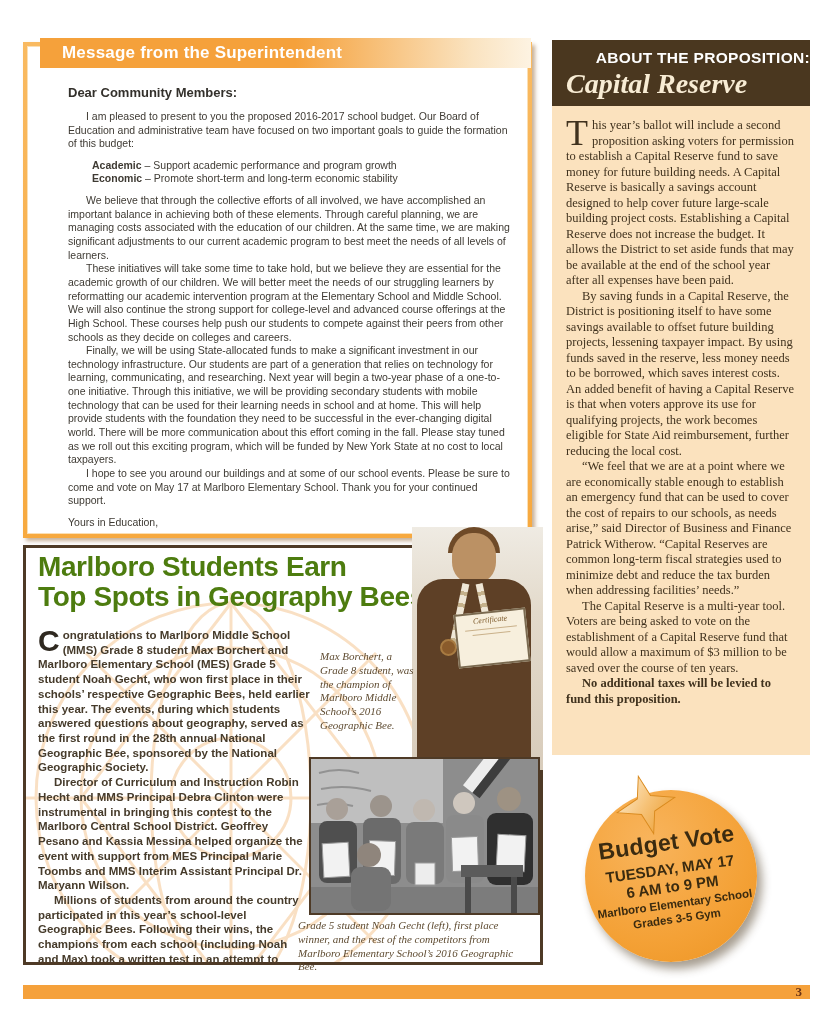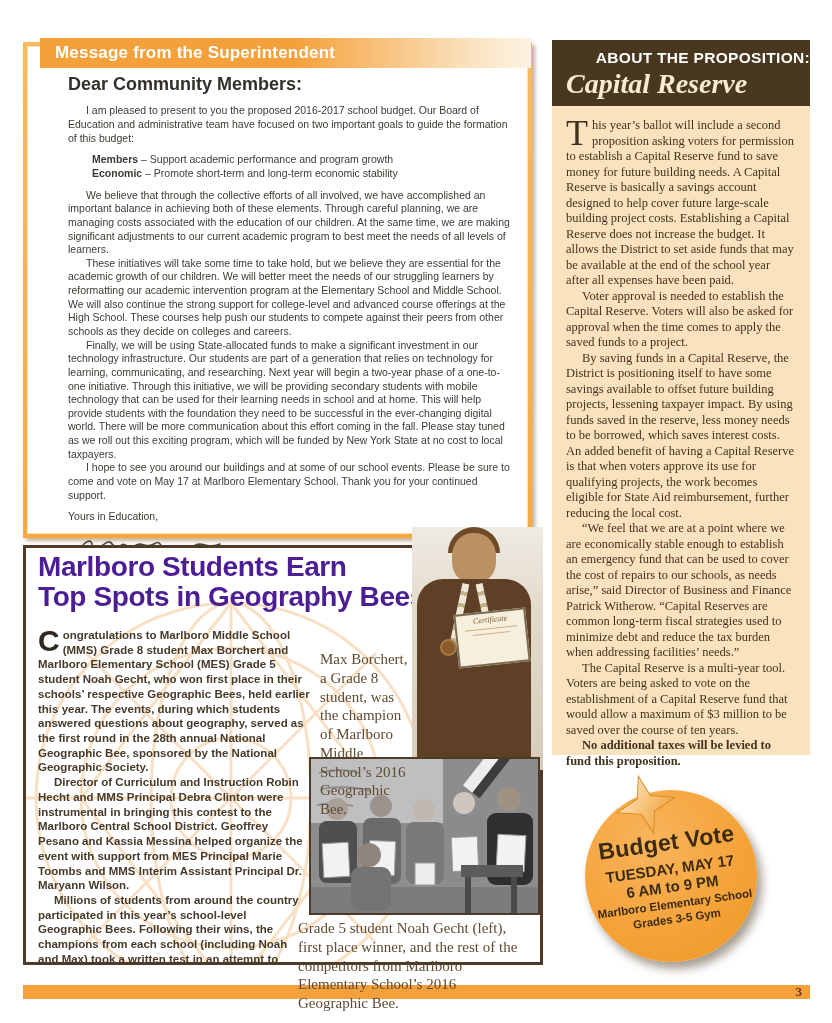--- a/index.html
+++ b/index.html
@@ -15,24 +15,24 @@
   }
   .letter-frame-mid{position:absolute;inset:4px;background:#FBDFB4;}
   .letter-frame-inner{
     position:absolute;inset:5px;background:#ffffff;
     padding:26px 14px 8px 40px;box-sizing:border-box;
   }
   .banner{
     position:absolute;left:40px;top:38px;width:491px;height:30px;z-index:5;
     background:linear-gradient(90deg,#F5A13B 0%,#F5A13B 52%,#FAE3C0 88%,#FDF3E2 100%);
     color:#ffffff;font-weight:bold;font-size:17px;line-height:30px;
-    padding-left:15px;box-sizing:border-box;letter-spacing:.2px;
+    padding-left:22px;box-sizing:border-box;letter-spacing:.2px;
   }
   .letter-content{font-size:10.5px;line-height:1.3;color:#3E3A33;}
-  .salutation{font-size:18px;font-weight:bold;color:#33302B;margin:0 0 8px 0;}
+  .salutation{font-size:13px;font-weight:bold;color:#33302B;margin:12px 0 8px 0;}
   .letter-content p{margin:0;text-indent:18px;}
   .p-intro{margin-bottom:8px !important;}
   .goals{margin:0 0 8px 0;padding-left:24px;}
   .goal-term{font-weight:bold;}
   .closing{margin-top:8px !important;text-indent:0 !important;}
   .sig-img{margin:4px 0 0 0;}
   .sig-name,.sig-title{font-weight:bold;font-size:11px;color:#2E2B26;line-height:1.25;}
   
   .prop-header{
     position:absolute;left:552px;top:40px;width:258px;height:66px;
@@ -55,35 +55,35 @@
   }
   .prop-bold{font-weight:bold;}
   
   .article-box{
     position:absolute;left:23px;top:545px;width:520px;height:420px;
     border:3px solid #4E3A26;background:#ffffff;box-sizing:border-box;overflow:hidden;
   }
   .watermark{position:absolute;left:0;top:0;z-index:0;}
   .headline{
     position:absolute;left:12px;top:4px;z-index:1;
-    font-size:28px;font-weight:bold;color:#4c1d95;line-height:1.08;letter-spacing:-.4px;
+    font-size:28px;font-weight:bold;color:#4d7c0f;line-height:1.08;letter-spacing:-.4px;
   }
   .article-body{
     position:absolute;left:12px;top:80px;width:272px;z-index:1;
     font-size:11.5px;font-weight:bold;color:#463B2B;line-height:1.28;
   }
   .article-body p{margin:0;text-indent:16px;}
   .article-body p.firstp{text-indent:0;}
   .dropcap-sans{
     float:left;font-size:30px;line-height:24px;font-weight:bold;color:#2F2920;
     padding:1px 3px 0 0;
   }
   .caption{
-    font-family:"Liberation Serif",serif;
-    font-size:15px;color:#5E4B31;line-height:1.25;
+    font-family:"Liberation Serif",serif;font-style:italic;
+    font-size:11px;color:#5E4B31;line-height:1.25;
   }
   .caption1{position:absolute;left:320px;top:650px;width:94px;z-index:7;}
   .caption2{position:absolute;left:298px;top:919px;width:232px;z-index:7;}
   
   .max-photo{
     position:absolute;left:412px;top:527px;width:131px;height:243px;z-index:6;
     background:linear-gradient(180deg,#EFEBE3 0%,#E3DACB 35%,#D8CCBB 100%);overflow:hidden;
   }
   .max-hair{position:absolute;left:36px;top:0;width:52px;height:26px;background:#6E4A28;border-radius:26px 26px 0 0;}
   .max-head{position:absolute;left:40px;top:6px;width:44px;height:50px;background:#BB9164;border-radius:46% 46% 42% 42%;}
@@ -134,21 +134,21 @@
 <div class="banner">Message from the Superintendent</div>
 
 <div class="letter-frame">
   <div class="letter-frame-mid"></div>
   <div class="letter-frame-inner">
     <div class="letter-content">
       <div class="salutation">Dear Community Members:</div>
       <p class="p-intro">I am pleased to present to you the proposed 2016-2017 school budget. Our Board of Education and administrative team have focused on two important goals to guide the formation of this budget:</p>
       <div class="goals">
           <div>
-          <span class="goal-term">Members</span><span> – Support academic performance and program growth</span>
+          <span class="goal-term">Academic</span><span> – Support academic performance and program growth</span>
         </div>
           <div>
           <span class="goal-term">Economic</span><span> – Promote short-term and long-term economic stability</span>
         </div>
         </div>
       <div>
           <p>We believe that through the collective efforts of all involved, we have accomplished an important balance in achieving both of these elements. Through careful planning, we are managing costs associated with the education of our children. At the same time, we are making significant adjustments to our current academic program to best meet the needs of all levels of learners.</p>
           <p>These initiatives will take some time to take hold, but we believe they are essential for the academic growth of our children. We will better meet the needs of our struggling learners by reformatting our academic intervention program at the Elementary School and Middle School. We will also continue the strong support for college-level and advanced course offerings at the High School. These courses help push our students to compete against their peers from other schools as they decide on colleges and careers.</p>
           <p>Finally, we will be using State-allocated funds to make a significant investment in our technology infrastructure. Our students are part of a generation that relies on technology for learning, communicating, and researching. Next year will begin a two-year phase of a one-to-one initiative. Through this initiative, we will be providing secondary students with mobile technology that can be used for their learning needs in school and at home. This will help provide students with the foundation they need to be successful in the ever-changing digital world. There will be more communication about this effort coming in the fall. Please stay tuned as we roll out this exciting program, which will be funded by New York State at no cost to local taxpayers.</p>
           <p>I hope to see you around our buildings and at some of our school events. Please be sure to come and vote on May 17 at Marlboro Elementary School. Thank you for your continued support.</p>
@@ -166,21 +166,20 @@
 </div>
 
 <div class="prop-header">
   <div class="prop-title1">ABOUT THE PROPOSITION:</div>
   <div class="prop-title2">Capital Reserve Fund</div>
 </div>
 
 <div class="prop-body">
   <p class="firstp"><span class="dropcap-serif">T</span><span>his year’s ballot will include a second proposition asking voters for permission to establish a Capital Reserve fund to save money for future building needs. A Capital Reserve is basically a savings account designed to help cover future large-scale building project costs. Establishing a Capital Reserve does not increase the budget. It allows the District to set aside funds that may be available at the end of the school year after all expenses have been paid.</span></p>
   <div>
-      <p>Voter approval is needed to establish the Capital Reserve. Voters will also be asked for approval when the time comes to apply the saved funds to a project.</p>
       <p>By saving funds in a Capital Reserve, the District is positioning itself to have some savings available to offset future building projects, lessening taxpayer impact. By using funds saved in the reserve, less money needs to be borrowed, which saves interest costs. An added benefit of having a Capital Reserve is that when voters approve its use for qualifying projects, the work becomes eligible for State Aid reimbursement, further reducing the local cost.</p>
       <p>“We feel that we are at a point where we are economically stable enough to establish an emergency fund that can be used to cover the cost of repairs to our schools, as needs arise,” said Director of Business and Finance Patrick Witherow. “Capital Reserves are common long-term fiscal strategies used to minimize debt and reduce the tax burden when addressing facilities’ needs.”</p>
       <p>The Capital Reserve is a multi-year tool. Voters are being asked to vote on the establishment of a Capital Reserve fund that would allow a maximum of $3 million to be saved over the course of ten years.</p>
     </div>
   <p class="prop-bold">No additional taxes will be levied to fund this proposition.</p>
 </div>
 
 <div class="article-box">
   <svg class="watermark" width="520" height="414" viewBox="0 0 520 414">
     <g stroke="#F5C28B" fill="none" stroke-width="3" opacity="0.5">

